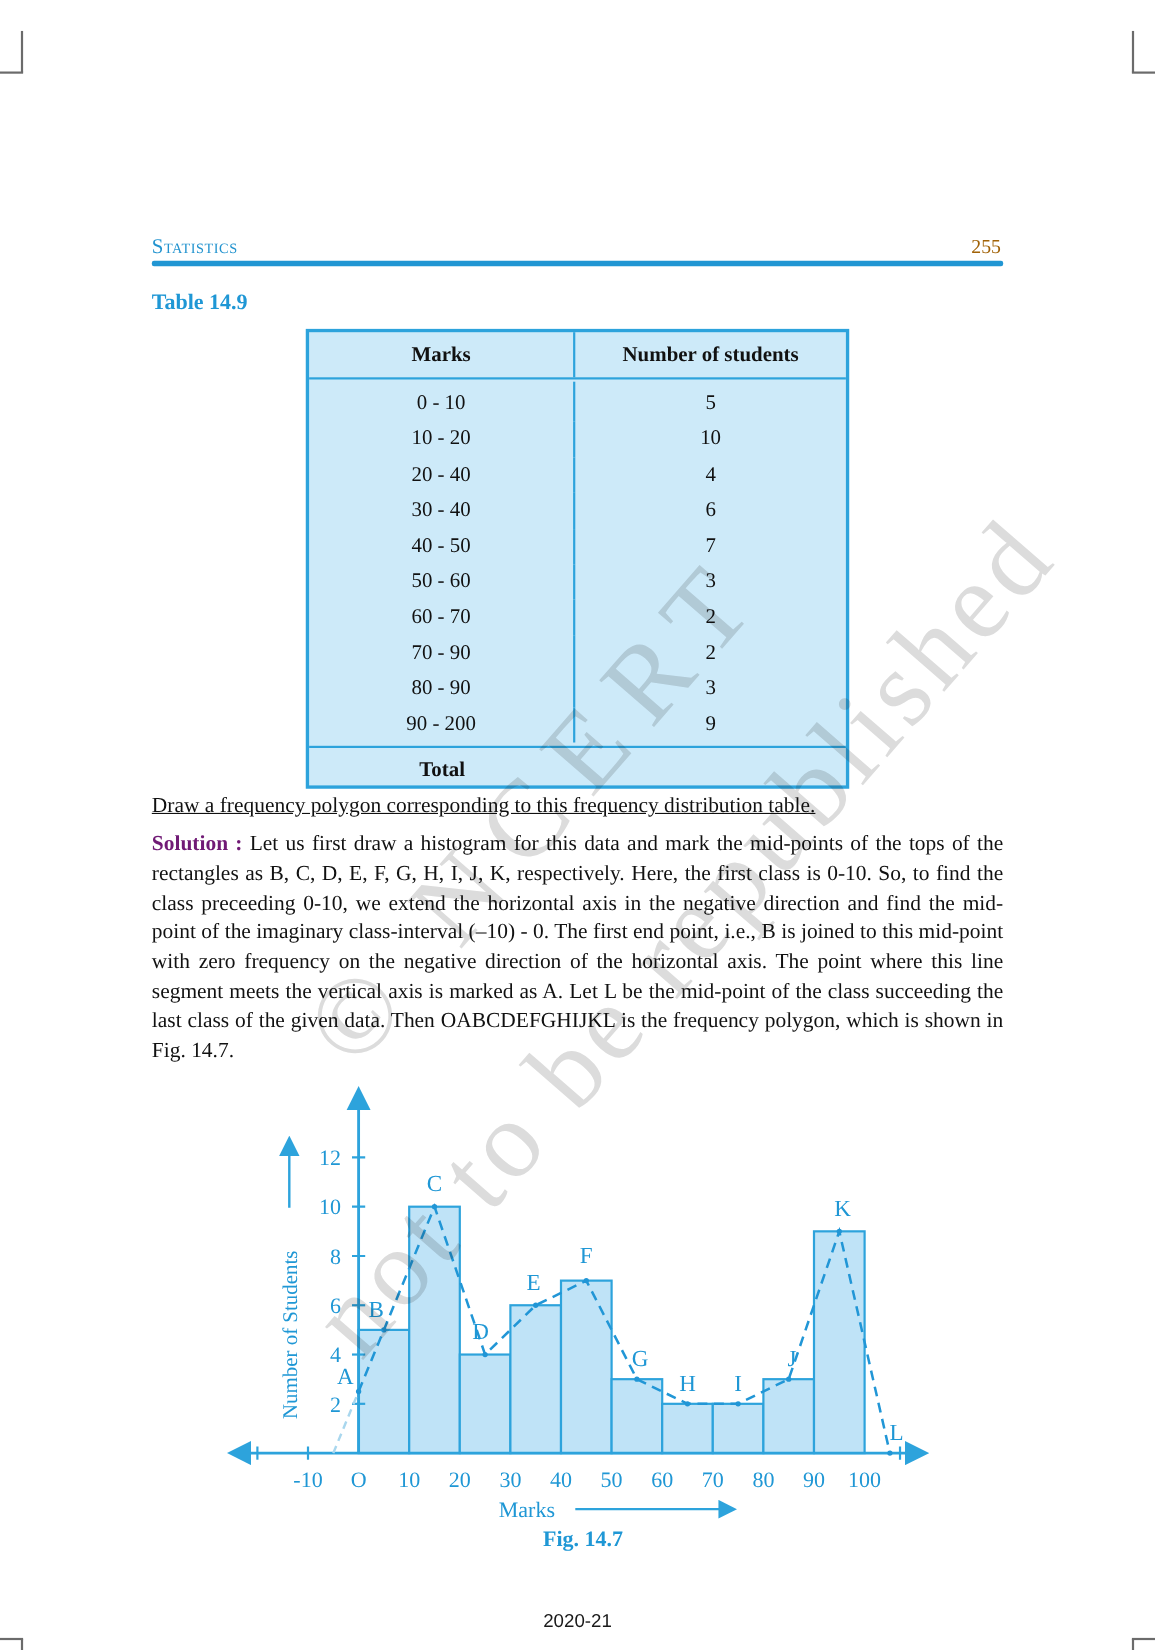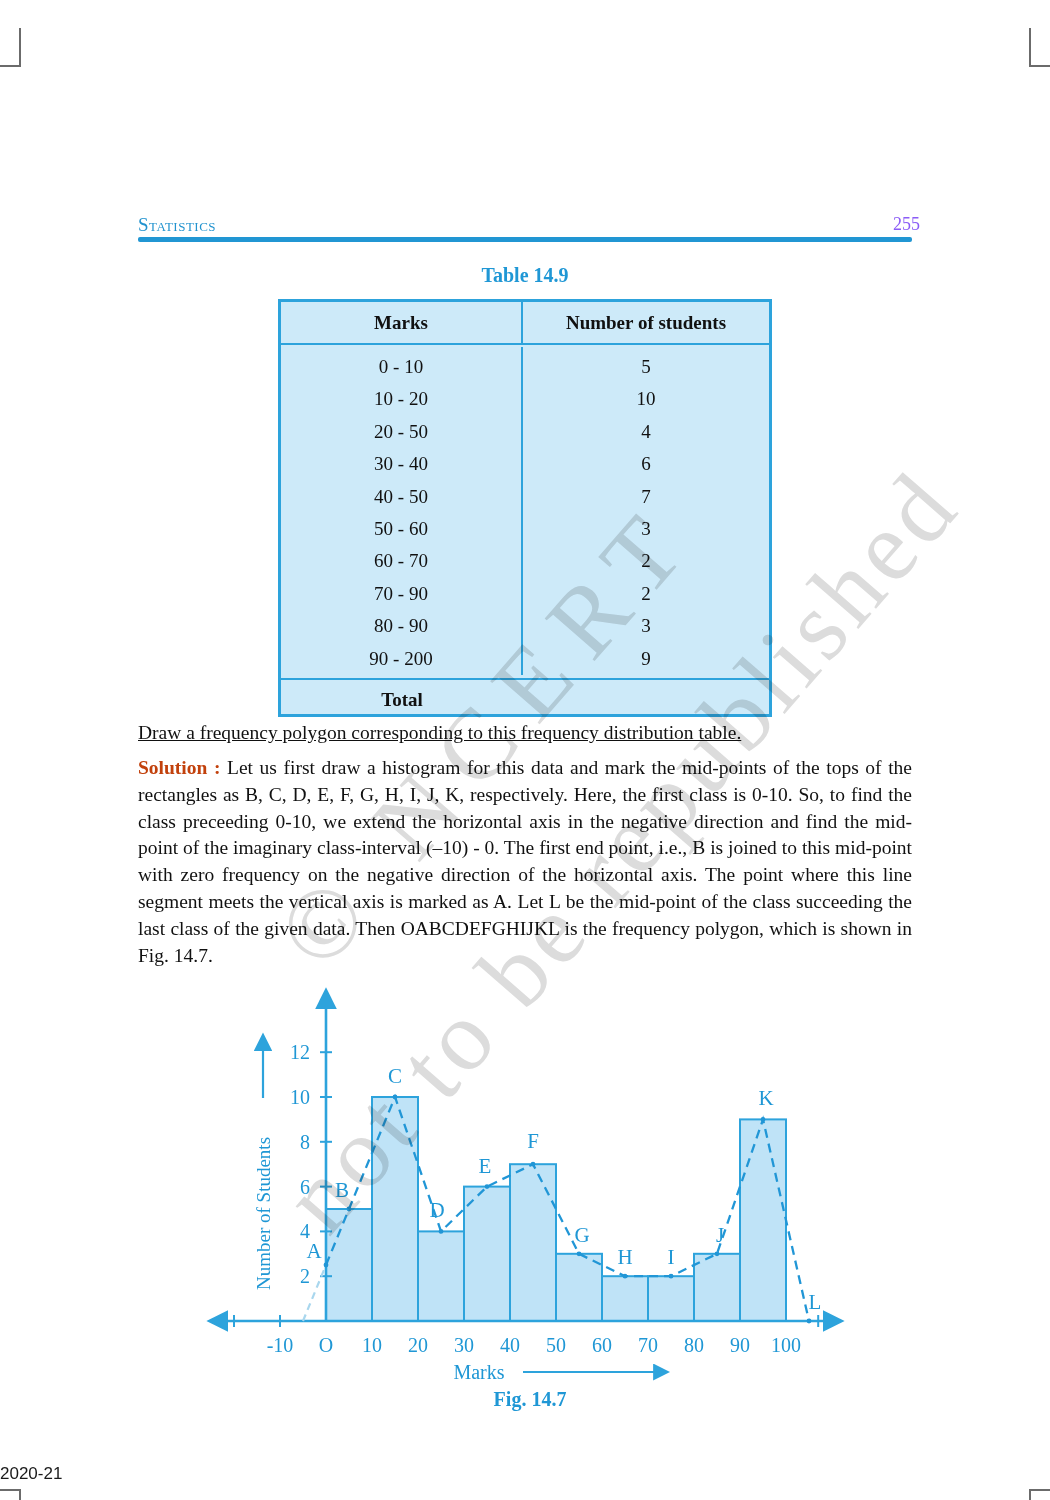--- a/index.html
+++ b/index.html
@@ -3,55 +3,55 @@
 <meta charset="utf-8">
 <style>
   html,body{margin:0;padding:0;background:#ffffff;}
   .page{position:relative;width:1050px;height:1500px;background:#fff;overflow:hidden;
         font-family:"Liberation Serif",serif;color:#111;margin-top:28px;}
   
   .mark{position:absolute;background:#6b6b6b;z-index:1;}
   
   .hdr-section{position:absolute;left:138px;top:186px;font-variant:small-caps;
                font-size:19px;letter-spacing:.5px;color:#2293cf;}
-  .hdr-page{position:absolute;right:130px;top:186px;font-size:18px;color:#8b5cf6;}
+  .hdr-page{position:absolute;right:140px;top:186px;font-size:18px;color:#a16207;}
   .hdr-rule{position:absolute;left:138px;top:209px;width:774px;height:5px;background:#2196d3;border-radius:2px;}
   
-  .tbl-title{position:absolute;left:138px;top:236px;width:774px;text-align:center;
+  .tbl-title{position:absolute;left:138px;top:236px;width:774px;text-align:left;
              font-size:20px;font-weight:bold;color:#1f97d5;}
   .tbl{position:absolute;left:278px;top:271px;width:494px;background:#cdeaf9;
        border:3px solid #2da3dc;font-size:19px;box-sizing:border-box;}
   .tr{display:grid;grid-template-columns:242px 1fr;}
   .tr > div{text-align:center;}
   .thead{border-bottom:2px solid #2da3dc;font-weight:bold;}
   .thead > div{padding:10px 0 9px;}
   .thead > div:first-child{border-right:2px solid #2da3dc;}
   .tbody .tr > div{height:32.4px;line-height:32.4px;}
   .tbody .tr > div:first-child{border-right:2px solid #2da3dc;}
   .tbody{display:block;padding:2px 0 3px;}
   .tbody .tr:first-child > div{padding-top:4px;text-align:center;}
   .tfoot{border-top:2px solid #2da3dc;}
   .tfoot > div{padding:9px 0 3px;}
   .tfoot .lbl{font-weight:bold;}
   
   .para{position:absolute;left:138px;width:774px;font-size:19.5px;line-height:26.8px;
         text-align:justify;}
   .p1{top:692px;text-decoration:underline;}
   .p2{top:727px;}
-  .sol{color:#c2410c;font-weight:bold;}
+  .sol{color:#701a75;font-weight:bold;}
   
   .fig{position:absolute;left:195px;top:950px;width:670px;height:440px;}
   .fig svg{display:block;}
   .axlbl{font-family:"Liberation Serif",serif;font-size:20px;fill:#1f97d5;}
   .vlbl{font-family:"Liberation Serif",serif;font-size:21px;fill:#1f97d5;}
   .yll{font-family:"Liberation Serif",serif;font-size:19px;fill:#1f97d5;}
   .fig-caption{position:absolute;left:195px;top:1360px;width:670px;text-align:center;
                font-size:20px;font-weight:bold;color:#1f97d5;}
   
-  .footer{position:absolute;left:0;top:1436px;width:1050px;
+  .footer{position:absolute;left:0;top:1436px;width:1050px;text-align:center;
           font-family:"Liberation Sans",sans-serif;font-size:17px;color:#1a1a1a;}
   
   .watermark{position:absolute;left:50%;top:51%;transform:translate(-47%,-50%) rotate(-49deg);
              z-index:3;pointer-events:none;mix-blend-mode:multiply;text-align:center;
              font-family:"Liberation Serif",serif;color:#dcdcdc;white-space:nowrap;}
   .watermark .wl1{font-size:100px;letter-spacing:22px;line-height:1;margin-bottom:78px;}
   .watermark .wl2{font-size:100px;letter-spacing:6px;line-height:1;}
 </style>
 </head>
 <body>
@@ -80,21 +80,21 @@
     <div class="tbody">
         <div class="tr">
           <div>0 - 10</div>
           <div>5</div>
         </div>
         <div class="tr">
           <div>10 - 20</div>
           <div>10</div>
         </div>
         <div class="tr">
-          <div>20 - 50</div>
+          <div>20 - 40</div>
           <div>4</div>
         </div>
         <div class="tr">
           <div>30 - 40</div>
           <div>6</div>
         </div>
         <div class="tr">
           <div>40 - 50</div>
           <div>7</div>
         </div>

